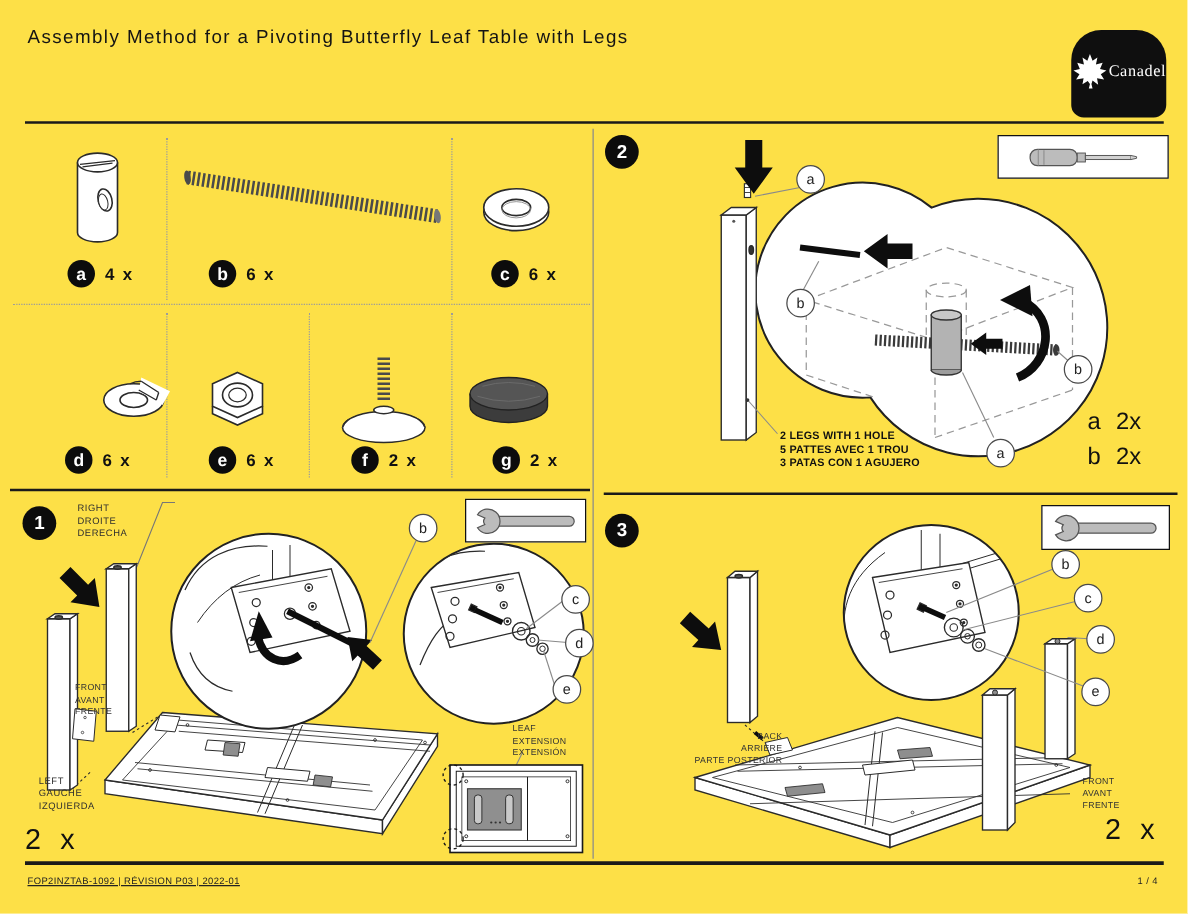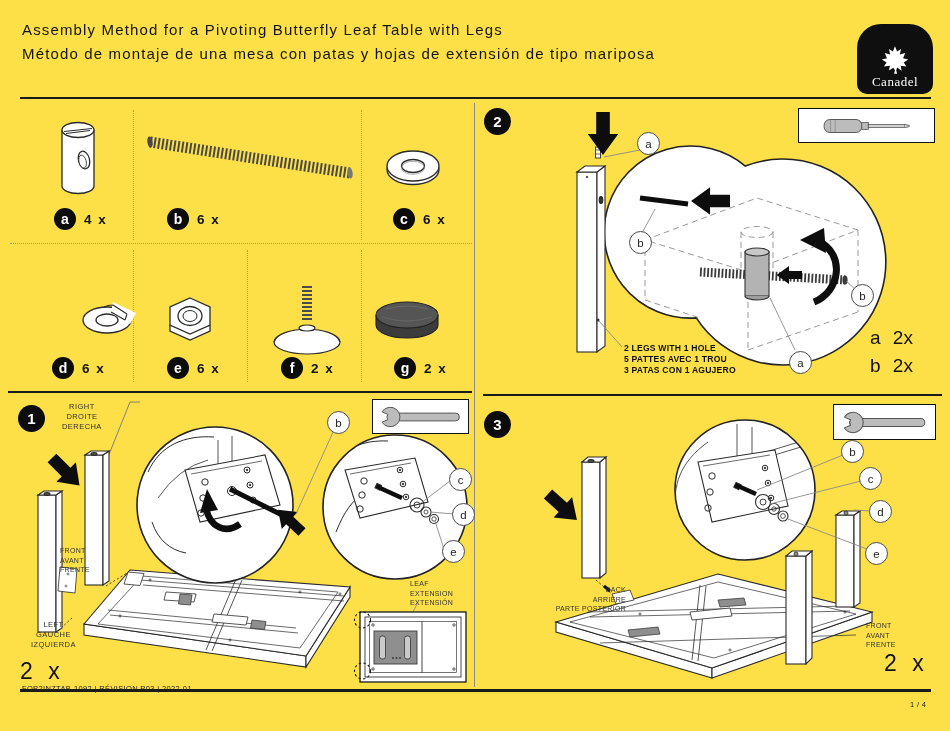--- a/index.html
+++ b/index.html
@@ -13,39 +13,38 @@
   .doth{border-top:1.5px dotted #9c9c9c;height:0;}
   .pbadge-group{display:flex;align-items:center;}
   .pbadge{width:22px;height:22px;border-radius:50%;background:#0c0c0c;color:#fff;
           font-weight:bold;font-size:14px;display:flex;align-items:center;justify-content:center;}
   .pqty{font-size:13.5px;font-weight:bold;margin-left:8px;letter-spacing:1.5px;white-space:nowrap;}
   .stepnum{width:27px;height:27px;border-radius:50%;background:#0c0c0c;color:#fff;
            font-size:15px;font-weight:bold;display:flex;align-items:center;justify-content:center;}
   .callout{width:21px;height:21px;border:1.2px solid #4a4a4a;border-radius:50%;background:#fff;
            font-size:11.5px;color:#222;display:flex;align-items:center;justify-content:center;z-index:5;}
   .note{font-size:8.6px;font-weight:bold;line-height:11.2px;letter-spacing:0.2px;white-space:nowrap;color:#101010;}
-  .slabel{font-size:7.5px;line-height:10px;letter-spacing:0.45px;color:#2e2e2e;white-space:nowrap;text-align:center;}
+  .slabel{font-size:7.5px;line-height:10px;letter-spacing:0.45px;color:#2e2e2e;white-space:nowrap;}
   .tlabel{font-size:7px;line-height:9.5px;letter-spacing:0.3px;color:#333;white-space:nowrap;}
   .bigqty{font-size:23px;word-spacing:9px;color:#111;white-space:nowrap;}
   .abqty{font-size:19px;word-spacing:7px;color:#111;white-space:nowrap;}
   .toolbox{border:1.7px solid #111;background:#fff;display:flex;align-items:center;justify-content:center;}
   .footer-text{font-size:7.5px;color:#222;letter-spacing:0.35px;white-space:nowrap;}
   .logo{width:76px;height:70px;background:#0f0f0f;border-radius:24px 24px 10px 10px;
-        display:flex;flex-direction:column;align-items:center;justify-content:flex-end;padding-bottom:5px;box-sizing:border-box;}
+        display:flex;align-items:center;justify-content:flex-end;padding-bottom:5px;box-sizing:border-box;}
   .logo-text{font-family:"Liberation Serif",serif;font-size:13px;color:#fff;letter-spacing:0.5px;line-height:14px;}
   svg{display:block;}
 </style>
 </head>
 <body>
 
 <div class="page">
 
   <div class="abs" style="left:22px;top:18px;">
     <div class="title-line">Assembly Method for a Pivoting Butterfly Leaf Table with Legs</div>
-    <div class="title-line">Método de montaje de una mesa con patas y hojas de extensión de tipo mariposa</div>
   </div>
 
   <div class="abs logo" style="left:857px;top:24px;">
     <svg width="34" height="30" viewBox="0 0 100 100">
       <path fill="#ffffff" d="M50 4 L57 22 L70 13 L66 32 L84 27 L77 44 L94 48 L79 58 L88 72 L69 69 L72 86 L57 75 L54 84 L57 96 L47 96 L50 84 L44 76 L30 85 L33 69 L13 72 L22 58 L6 48 L23 44 L16 27 L34 32 L30 13 L43 22 Z"></path>
     </svg>
     <div class="logo-text">Canadel</div>
   </div>
 
   <div class="abs rule" style="left:20px;top:97px;width:911px;height:2px;"></div>
@@ -482,16 +481,16 @@
     <div>AVANT</div>
     <div>FRENTE</div>
   </div>
   <div class="abs bigqty" style="left:884px;top:650px;">2 x</div>
   <div class="abs callout" style="left:841px;top:440px;">b</div>
   <div class="abs callout" style="left:859px;top:467px;">c</div>
   <div class="abs callout" style="left:869px;top:500px;">d</div>
   <div class="abs callout" style="left:865px;top:542px;">e</div>
 
   <div class="abs rule" style="left:20px;top:689px;width:911px;height:3px;"></div>
-  <div class="abs footer-text" style="left:22px;top:684px;">FOP2INZTAB-1092  |  RÉVISION P03  |  2022-01</div>
+  <div class="abs footer-text" style="left:22px;top:700px;text-decoration:underline;">FOP2INZTAB-1092  |  RÉVISION P03  |  2022-01</div>
   <div class="abs footer-text" style="left:910px;top:700px;">1 / 4</div>
 
 </div>
 
 </body></html>

